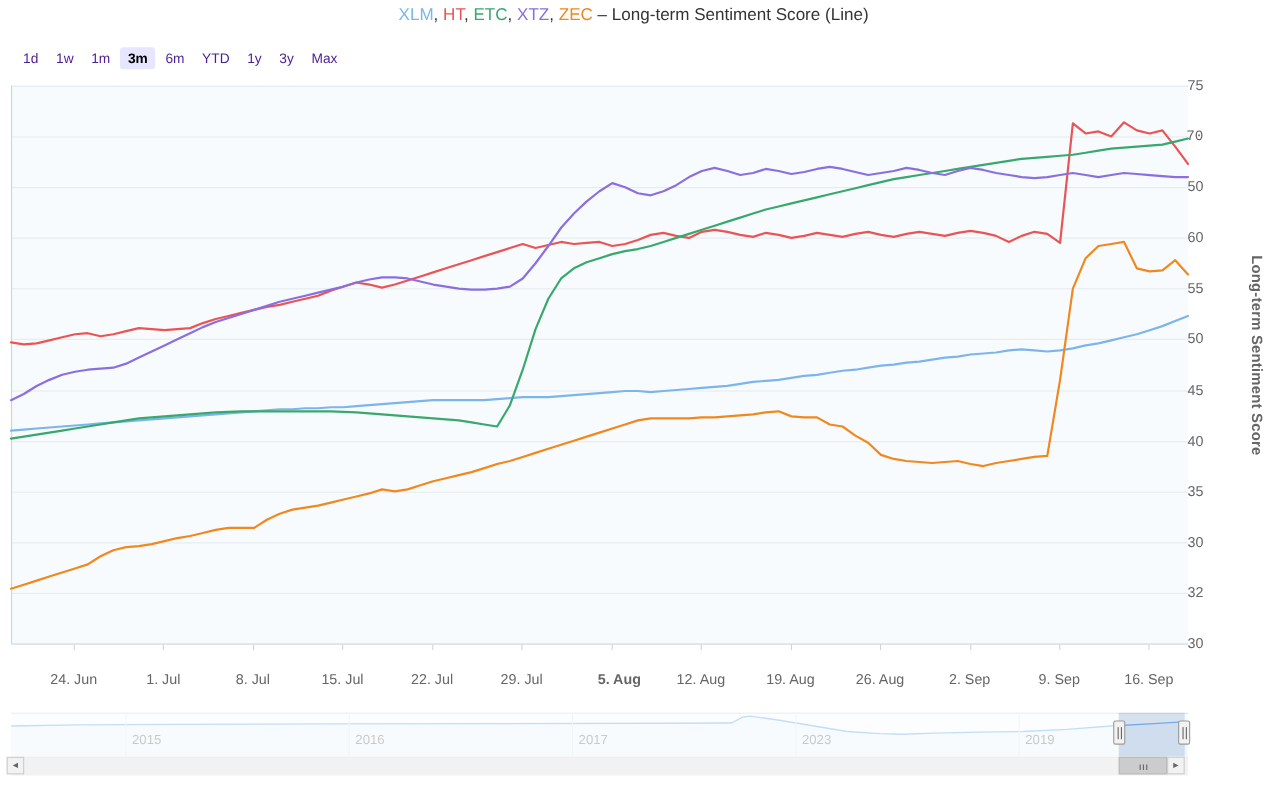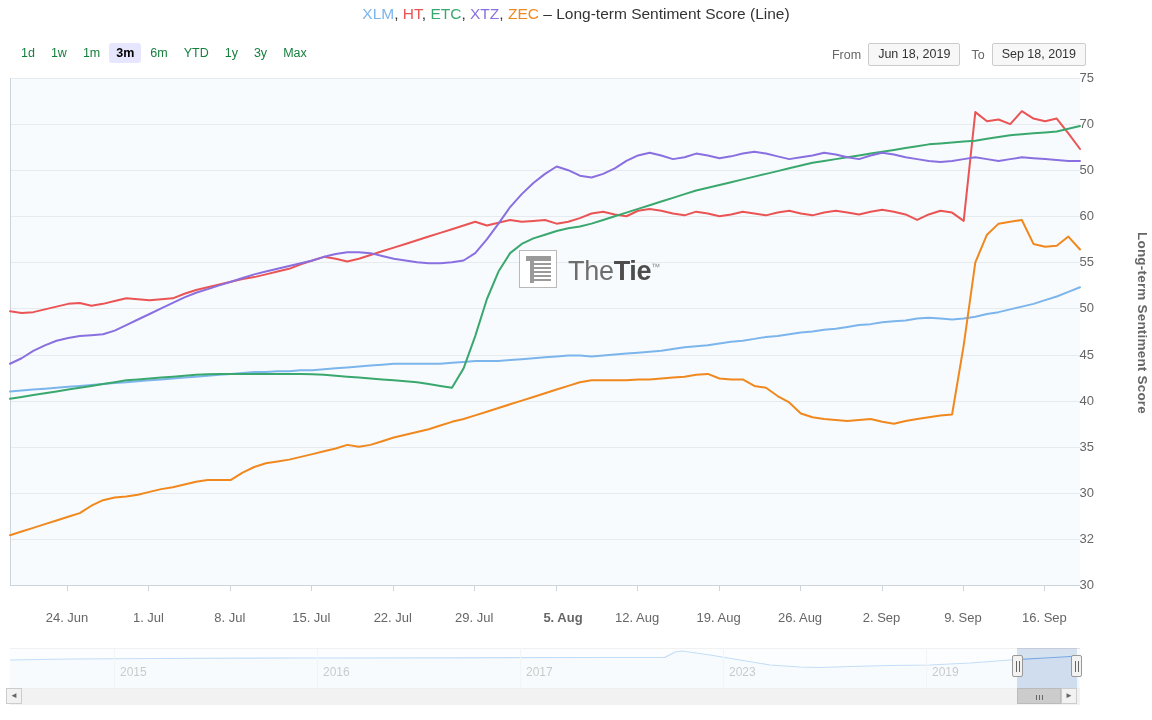--- a/index.html
+++ b/index.html
@@ -15,21 +15,21 @@
   .title {
     position: absolute; left: 0; top: 5px; width: 1152px;
     text-align: center;
     font-size: 15.5px; color: #333333; white-space: nowrap;
   }
   .title .tk { font-weight: 400; margin-top: 48px; }
 
   
   .rangesel { position: absolute; left: 14px; top: 43px; display: flex; align-items: center; }
   .rbtn {
-    font-size: 12.5px; color: #15803d; padding: 3px 7px; margin-right: 2px;
+    font-size: 12.5px; color: #4c1d95; padding: 3px 7px; margin-right: 2px;
     border-radius: 3px; cursor: pointer; white-space: nowrap; line-height: 14px;
   }
   .rbtn.active { background: #e6e6ff; color: #000; font-weight: bold; }
 
   .inputs { position: absolute; right: 66px; top: 43px; display: flex; align-items: center; }
   .ilabel { font-size: 12.5px; color: #666; margin: 0 7px 0 0; }
   .ilabel.to { margin-left: 11px; }
   .ibox {
     font-size: 12.5px; color: #333; background: #f7f7f7;
     border: 1px solid #cccccc; border-radius: 2px;
@@ -134,26 +134,20 @@
       <div class="rbtn">1w</div>
       <div class="rbtn">1m</div>
       <div class="rbtn active">3m</div>
       <div class="rbtn">6m</div>
       <div class="rbtn">YTD</div>
       <div class="rbtn">1y</div>
       <div class="rbtn">3y</div>
       <div class="rbtn">Max</div>
     </div>
 
-  <div class="inputs">
-    <span class="ilabel">From</span>
-    <span class="ibox">Jun 18, 2019</span>
-    <span class="ilabel to">To</span>
-    <span class="ibox">Sep 18, 2019</span>
-  </div>
 
   <div class="plotwrap">
     <div class="plotbg"></div>
     <div id="gridlines">
         <div class="gridline" style="top: 538.909px;"></div>
         <div class="gridline" style="top: 492.818px;"></div>
         <div class="gridline" style="top: 446.727px;"></div>
         <div class="gridline" style="top: 400.636px;"></div>
         <div class="gridline" style="top: 354.545px;"></div>
         <div class="gridline" style="top: 308.455px;"></div>
@@ -169,21 +163,21 @@
         <div class="ylabel-txt" style="top: 578px;">30</div>
         <div class="ylabel-txt" style="top: 531.909px;">32</div>
         <div class="ylabel-txt" style="top: 485.818px;">30</div>
         <div class="ylabel-txt" style="top: 439.727px;">35</div>
         <div class="ylabel-txt" style="top: 393.636px; text-align: right;">40</div>
         <div class="ylabel-txt" style="top: 347.545px;">45</div>
         <div class="ylabel-txt" style="top: 301.455px;">50</div>
         <div class="ylabel-txt" style="top: 255.364px;">55</div>
         <div class="ylabel-txt" style="top: 209.273px;">60</div>
         <div class="ylabel-txt" style="top: 163.182px;">50</div>
-        <div class="ylabel-txt" style="top: 117.091px;">70</div>
+        <div class="ylabel-txt" style="top: 117.091px; font-family: Liberation Mono, monospace;">70</div>
         <div class="ylabel-txt" style="top: 71px;">75</div>
       </div>
     <div id="xaxis">
         <div class="xlabel-txt" style="left: 67px;">24. Jun</div>
         <div class="xtick" style="left: 67px;"></div>
         <div class="xlabel-txt" style="left: 148.45px;">1. Jul</div>
         <div class="xtick" style="left: 148.45px;"></div>
         <div class="xlabel-txt" style="left: 229.9px;">8. Jul</div>
         <div class="xtick" style="left: 229.9px;"></div>
         <div class="xlabel-txt" style="left: 311.35px;">15. Jul</div>
@@ -210,34 +204,20 @@
     <div class="ytitle">Long-term Sentiment Score</div>
 
     <svg class="series" id="serieslayer">
         <path d="M10.00 391.42 L21.63 390.50 L33.26 389.57 L44.89 388.65 L56.52 387.73 L68.15 386.81 L79.78 385.89 L91.41 384.97 L103.04 384.04 L114.67 383.12 L126.30 382.20 L137.93 381.28 L149.57 380.36 L161.20 379.43 L172.83 378.51 L184.46 377.59 L196.09 376.67 L207.72 375.75 L219.35 374.83 L230.98 373.90 L242.61 372.98 L254.24 372.06 L265.87 372.06 L277.50 371.14 L289.13 371.14 L300.76 370.22 L312.39 370.22 L324.02 369.29 L335.65 368.37 L347.28 367.45 L358.91 366.53 L370.54 365.61 L382.17 364.69 L393.80 363.76 L405.43 363.76 L417.07 363.76 L428.70 363.76 L440.33 363.76 L451.96 362.84 L463.59 361.92 L475.22 361.00 L486.85 361.00 L498.48 361.00 L510.11 360.08 L521.74 359.15 L533.37 358.23 L545.00 357.31 L556.63 356.39 L568.26 355.47 L579.89 355.47 L591.52 356.39 L603.15 355.47 L614.78 354.55 L626.41 353.62 L638.04 352.70 L649.67 351.78 L661.30 350.86 L672.93 349.01 L684.57 347.17 L696.20 346.25 L707.83 345.33 L719.46 343.48 L731.09 341.64 L742.72 340.72 L754.35 338.87 L765.98 337.03 L777.61 336.11 L789.24 334.27 L800.87 332.42 L812.50 331.50 L824.13 329.66 L835.76 328.73 L847.39 326.89 L859.02 325.05 L870.65 324.13 L882.28 322.28 L893.91 321.36 L905.54 320.44 L917.17 318.59 L928.80 317.67 L940.43 318.59 L952.07 319.52 L963.70 318.59 L975.33 316.75 L986.96 313.99 L998.59 312.14 L1010.22 309.38 L1021.85 306.61 L1033.48 303.85 L1045.11 300.16 L1056.74 296.47 L1068.37 291.86 L1080.00 287.25" fill="none" stroke="#7cb5ec" stroke-width="2" stroke-linejoin="round" stroke-linecap="round"></path>
         <path d="M10.00 311.22 L21.63 313.06 L33.26 312.14 L44.89 309.38 L56.52 306.61 L68.15 303.85 L79.78 302.92 L91.41 305.69 L103.04 303.85 L114.67 301.08 L126.30 298.31 L137.93 299.24 L149.57 300.16 L161.20 299.24 L172.83 298.31 L184.46 293.71 L196.09 290.02 L207.72 287.25 L219.35 284.49 L230.98 281.72 L242.61 278.96 L254.24 277.11 L265.87 274.35 L277.50 271.58 L289.13 268.82 L300.76 264.21 L312.39 260.52 L324.02 256.83 L335.65 258.68 L347.28 261.44 L358.91 258.68 L370.54 254.99 L382.17 251.30 L393.80 247.61 L405.43 243.93 L417.07 240.24 L428.70 236.55 L440.33 232.87 L451.96 229.18 L463.59 225.49 L475.22 221.80 L486.85 225.49 L498.48 222.73 L510.11 219.96 L521.74 221.80 L533.37 220.88 L545.00 219.96 L556.63 223.65 L568.26 221.80 L579.89 218.12 L591.52 213.51 L603.15 211.66 L614.78 214.43 L626.41 216.27 L638.04 210.74 L649.67 208.90 L661.30 210.74 L672.93 213.51 L684.57 215.35 L696.20 211.66 L707.83 213.51 L719.46 216.27 L731.09 214.43 L742.72 211.66 L754.35 213.51 L765.98 215.35 L777.61 212.59 L789.24 210.74 L800.87 213.51 L812.50 215.35 L824.13 212.59 L835.76 210.74 L847.39 212.59 L859.02 214.43 L870.65 211.66 L882.28 209.82 L893.91 211.66 L905.54 214.43 L917.17 219.96 L928.80 214.43 L940.43 210.74 L952.07 212.59 L963.70 220.88 L975.33 112.11 L986.96 121.33 L998.59 119.48 L1010.22 124.09 L1021.85 111.19 L1033.48 118.56 L1045.11 121.33 L1056.74 118.56 L1068.37 133.31 L1080.00 148.98" fill="none" stroke="#ea5455" stroke-width="2" stroke-linejoin="round" stroke-linecap="round"></path>
         <path d="M10.00 398.79 L21.63 396.95 L33.26 395.11 L44.89 393.26 L56.52 391.42 L68.15 389.57 L79.78 387.73 L91.41 385.89 L103.04 384.04 L114.67 382.20 L126.30 380.36 L137.93 379.43 L149.57 378.51 L161.20 377.59 L172.83 376.67 L184.46 375.75 L196.09 374.83 L207.72 374.36 L219.35 373.90 L230.98 373.90 L242.61 373.90 L254.24 373.90 L265.87 373.90 L277.50 373.90 L289.13 373.90 L300.76 373.90 L312.39 374.36 L324.02 374.83 L335.65 375.75 L347.28 376.67 L358.91 377.59 L370.54 378.51 L382.17 379.43 L393.80 380.36 L405.43 381.28 L417.07 382.20 L428.70 384.04 L440.33 385.89 L451.96 387.73 L463.59 368.37 L475.22 336.11 L486.85 299.24 L498.48 271.58 L510.11 253.15 L521.74 243.93 L533.37 238.40 L545.00 234.71 L556.63 231.02 L568.26 228.26 L579.89 226.41 L591.52 223.65 L603.15 219.96 L614.78 216.27 L626.41 212.59 L638.04 208.90 L649.67 205.21 L661.30 201.52 L672.93 197.84 L684.57 194.15 L696.20 190.46 L707.83 187.70 L719.46 184.93 L731.09 182.17 L742.72 179.40 L754.35 176.63 L765.98 173.87 L777.61 171.10 L789.24 168.34 L800.87 165.57 L812.50 162.81 L824.13 160.96 L835.76 159.12 L847.39 157.28 L859.02 155.43 L870.65 153.59 L882.28 151.75 L893.91 149.90 L905.54 148.06 L917.17 146.21 L928.80 144.37 L940.43 143.45 L952.07 142.53 L963.70 141.61 L975.33 140.68 L986.96 138.84 L998.59 137.00 L1010.22 135.15 L1021.85 134.23 L1033.48 133.31 L1045.11 132.39 L1056.74 131.47 L1068.37 128.70 L1080.00 125.93" fill="none" stroke="#3aa86e" stroke-width="2" stroke-linejoin="round" stroke-linecap="round"></path>
         <path d="M10.00 363.76 L21.63 358.23 L33.26 350.86 L44.89 345.33 L56.52 340.72 L68.15 337.95 L79.78 336.11 L91.41 335.19 L103.04 334.27 L114.67 330.58 L126.30 325.05 L137.93 319.52 L149.57 313.99 L161.20 308.45 L172.83 302.92 L184.46 297.39 L196.09 292.78 L207.72 289.10 L219.35 285.41 L230.98 281.72 L242.61 278.03 L254.24 274.35 L265.87 271.58 L277.50 268.82 L289.13 266.05 L300.76 263.29 L312.39 260.52 L324.02 256.83 L335.65 254.07 L347.28 252.22 L358.91 252.22 L370.54 253.15 L382.17 255.91 L393.80 258.68 L405.43 260.52 L417.07 262.36 L428.70 263.29 L440.33 263.29 L451.96 262.36 L463.59 260.52 L475.22 253.15 L486.85 239.32 L498.48 223.65 L510.11 207.05 L521.74 194.15 L533.37 183.09 L545.00 173.87 L556.63 166.49 L568.26 170.18 L579.89 175.71 L591.52 177.56 L603.15 173.87 L614.78 168.34 L626.41 160.96 L638.04 155.43 L649.67 152.67 L661.30 155.43 L672.93 159.12 L684.57 157.28 L696.20 153.59 L707.83 155.43 L719.46 158.20 L731.09 156.35 L742.72 153.59 L754.35 151.75 L765.98 153.59 L777.61 156.35 L789.24 159.12 L800.87 157.28 L812.50 155.43 L824.13 152.67 L835.76 154.51 L847.39 157.28 L859.02 159.12 L870.65 155.43 L882.28 152.67 L893.91 154.51 L905.54 157.28 L917.17 159.12 L928.80 160.96 L940.43 161.89 L952.07 160.96 L963.70 159.12 L975.33 157.28 L986.96 159.12 L998.59 160.96 L1010.22 159.12 L1021.85 157.28 L1033.48 158.20 L1045.11 159.12 L1056.74 160.04 L1068.37 160.96 L1080.00 160.96" fill="none" stroke="#8a6fe0" stroke-width="2" stroke-linejoin="round" stroke-linecap="round"></path>
         <path d="M10.00 535.22 L21.63 531.53 L33.26 527.85 L44.89 524.16 L56.52 520.47 L68.15 516.79 L79.78 513.10 L91.41 505.72 L103.04 500.19 L114.67 497.43 L126.30 496.51 L137.93 494.66 L149.57 491.90 L161.20 489.13 L172.83 487.29 L184.46 484.52 L196.09 481.76 L207.72 479.91 L219.35 479.91 L230.98 479.91 L242.61 472.54 L254.24 467.01 L265.87 463.32 L277.50 461.48 L289.13 459.63 L300.76 456.87 L312.39 454.10 L324.02 451.34 L335.65 448.57 L347.28 444.88 L358.91 446.73 L370.54 444.88 L382.17 441.20 L393.80 437.51 L405.43 434.74 L417.07 431.98 L428.70 429.21 L440.33 425.53 L451.96 421.84 L463.59 419.07 L475.22 415.39 L486.85 411.70 L498.48 408.01 L510.11 404.32 L521.74 400.64 L533.37 396.95 L545.00 393.26 L556.63 389.57 L568.26 385.89 L579.89 382.20 L591.52 380.36 L603.15 380.36 L614.78 380.36 L626.41 380.36 L638.04 379.43 L649.67 379.43 L661.30 378.51 L672.93 377.59 L684.57 376.67 L696.20 374.83 L707.83 373.90 L719.46 378.51 L731.09 379.43 L742.72 379.43 L754.35 385.89 L765.98 387.73 L777.61 396.03 L789.24 402.48 L800.87 413.54 L812.50 417.23 L824.13 419.07 L835.76 419.99 L847.39 420.92 L859.02 419.99 L870.65 419.07 L882.28 421.84 L893.91 423.68 L905.54 420.92 L917.17 419.07 L928.80 417.23 L940.43 415.39 L952.07 414.46 L963.70 345.33 L975.33 262.36 L986.96 234.71 L998.59 223.65 L1010.22 221.80 L1021.85 219.96 L1033.48 243.93 L1045.11 246.69 L1056.74 245.77 L1068.37 236.55 L1080.00 249.46" fill="none" stroke="#f0881e" stroke-width="2" stroke-linejoin="round" stroke-linecap="round"></path>
       </svg>
 
-    <div class="wm">
-      <div class="wm-logo">
-        <i style="top:5px;  width:25px; height:5px;"></i>
-        <i style="top:12px; left:14px; width:17px; height:2px;"></i>
-        <i style="top:16px; left:14px; width:17px; height:2px;"></i>
-        <i style="top:20px; left:14px; width:17px; height:2px;"></i>
-        <i style="top:24px; left:14px; width:17px; height:2px;"></i>
-        <i style="top:28px; left:14px; width:17px; height:2px;"></i>
-        <i style="top:10px; left:10px; width:4px;  height:22px;"></i>
-      </div>
-      <div class="wm-text">
-        <span>The</span><b>Tie</b><span class="wm-tm">™</span>
-      </div>
-    </div>
   </div>
 
   <div class="navwrap">
     <div class="nav-bg"></div>
     <svg width="1070" height="40" style="position:absolute;left:0;top:0">
       <path id="navpath" fill="none" stroke="#7cb5ec" stroke-width="1.2" d="M0 12 L60 11 L150 10.5 L300 10 L450 9.8 L600 9.5 L655 9.3 L665 4 L672 3 L700 7 L730 12 L760 17 L790 19 L810 19.5 L840 18.5 L880 17.5 L920 17 L960 15 L1000 12 L1035 10 L1069 8"></path>
       <path id="navfill" fill="#7cb5ec" fill-opacity="0.06" stroke="none" d="M0 12 L60 11 L150 10.5 L300 10 L450 9.8 L600 9.5 L655 9.3 L665 4 L672 3 L700 7 L730 12 L760 17 L790 19 L810 19.5 L840 18.5 L880 17.5 L920 17 L960 15 L1000 12 L1035 10 L1069 8L1069 40 L0 40 Z"></path>
     </svg>
     <div id="navyears">
         <div class="nav-year" style="left: 110px;">2015</div>

